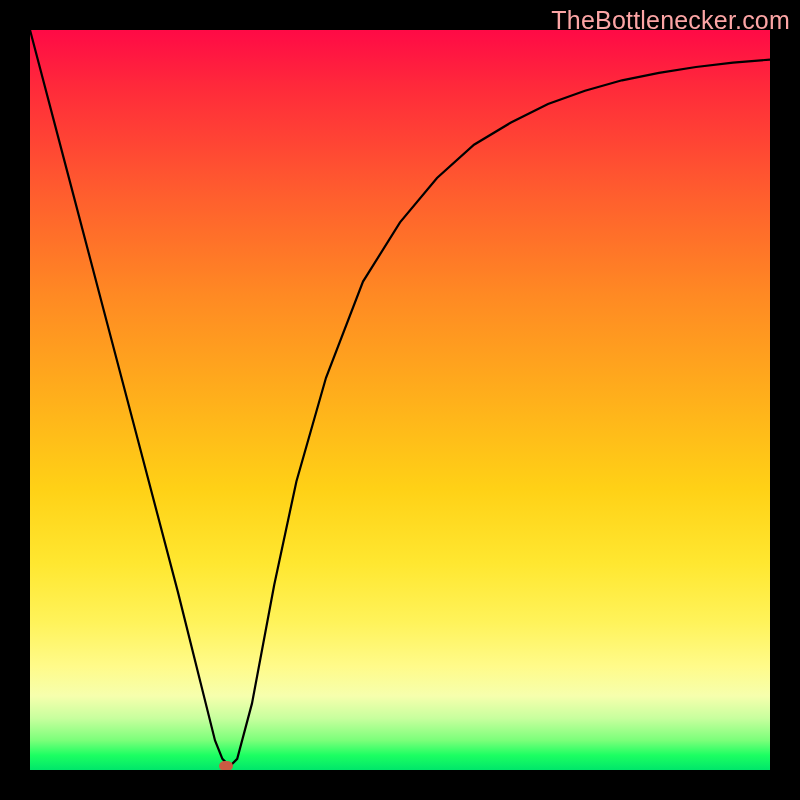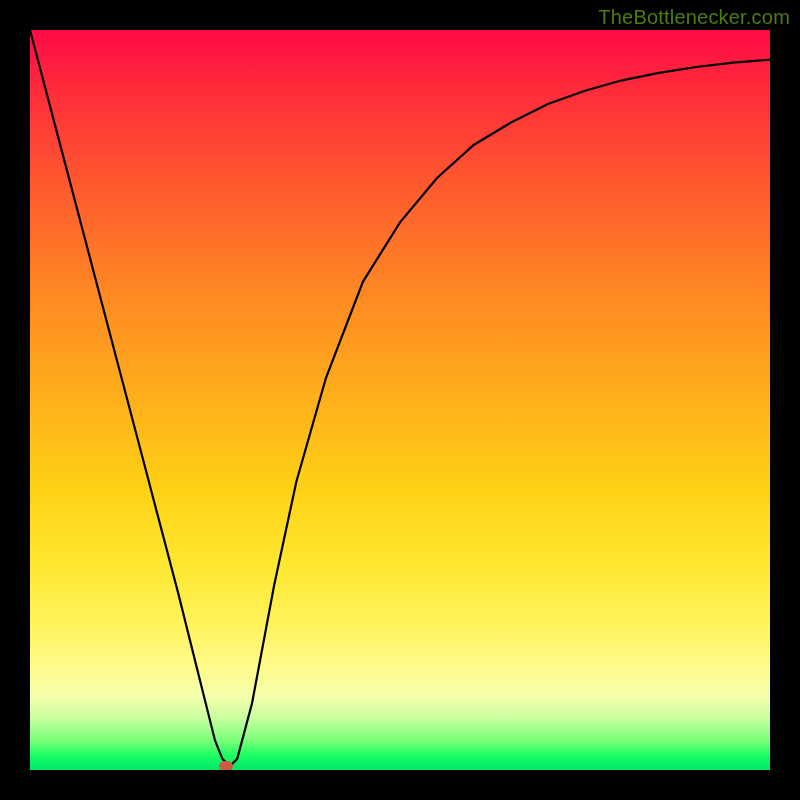--- a/index.html
+++ b/index.html
@@ -42,22 +42,22 @@
       #c8ff9e 93%,
       #7bff7a 96%,
       #1cff62 98%,
       #00e66a 100%
     );
   }
   .attribution {
     position: absolute;
     top: 6px;
     right: 10px;
-    color: #4d7c0f;
-    font-size: 20px;
+    color: #fca5a5;
+    font-size: 25px;
     font-weight: 500;
     letter-spacing: 0.2px;
   }
   svg.curve {
     position: absolute;
     inset: 0;
     width: 100%;
     height: 100%;
   }
   .marker {

